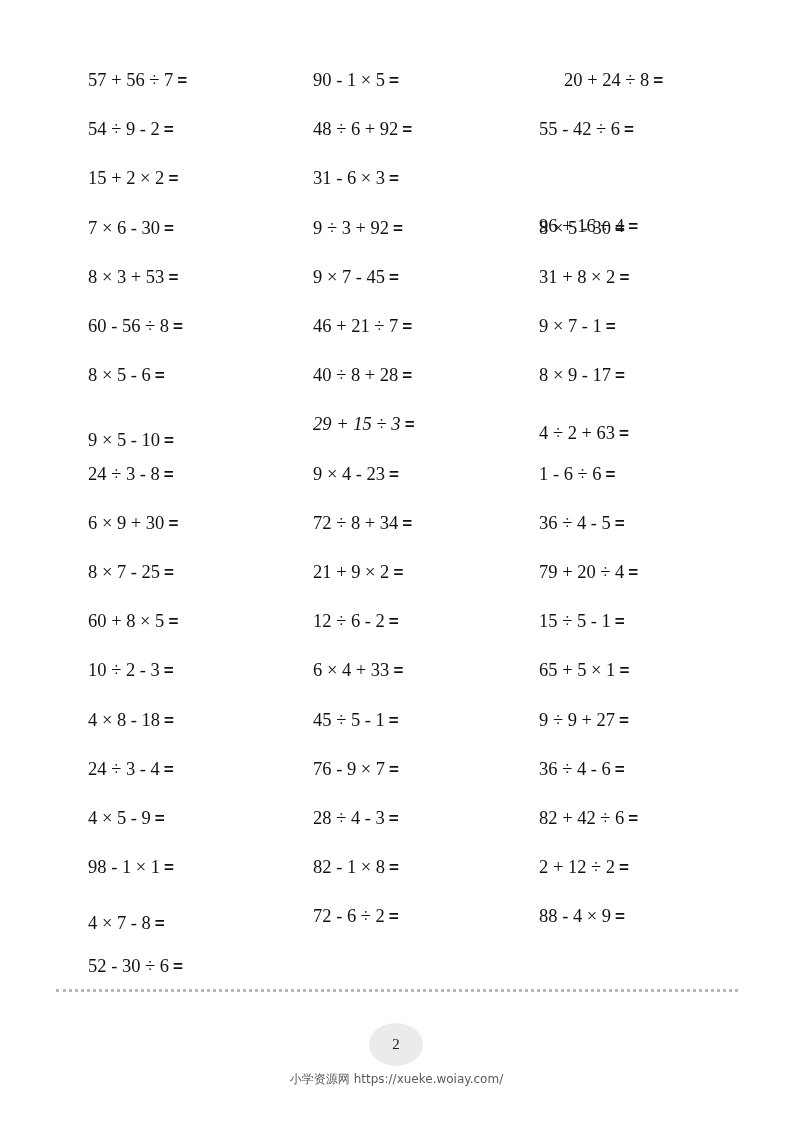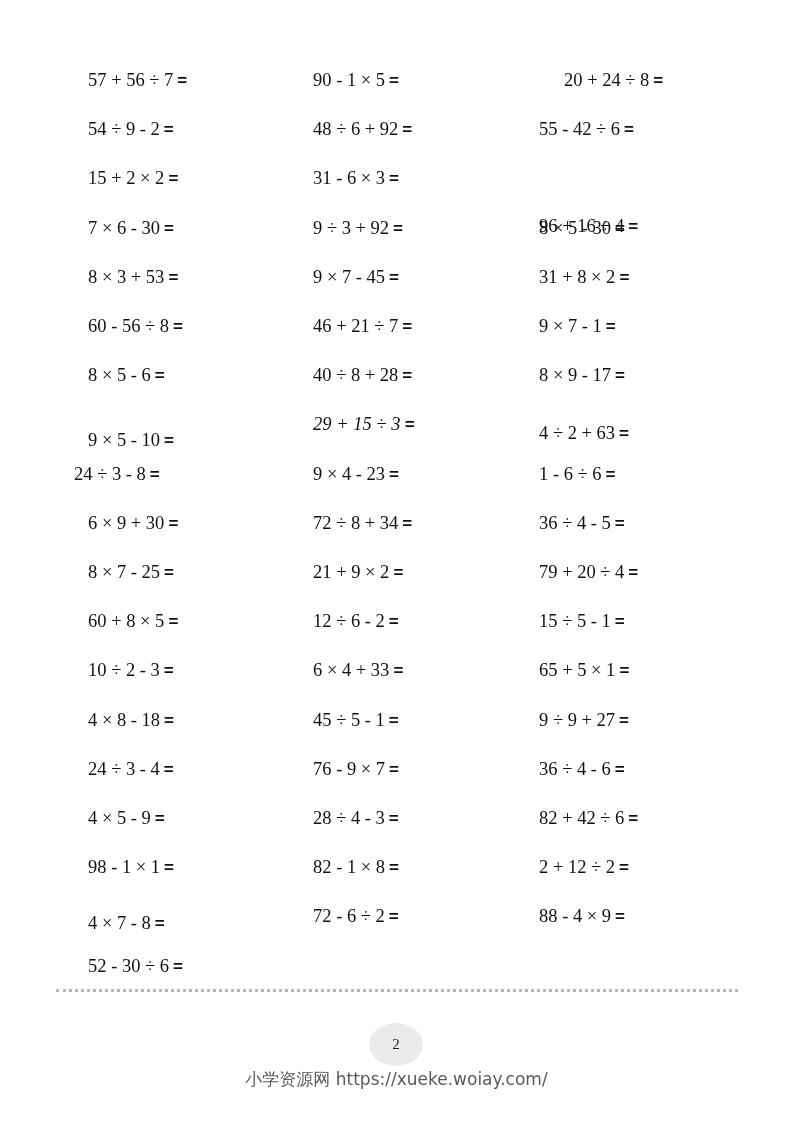--- a/index.html
+++ b/index.html
@@ -61,21 +61,21 @@
       font-size: 15px;
       color: #222222;
     }
     .footer-text {
       position: absolute;
       left: 0;
       width: 793px;
       top: 1069px;
       text-align: center;
       font-family: "DejaVu Sans", "Liberation Sans", sans-serif;
-      font-size: 17px;
+      font-size: 12px;
       color: #5a5a5a;
       line-height: 20px;
     }
   </style>
 </head>
 <body>
 
 <div class="worksheet" id="worksheet">
     <div class="problem" style="left: 88px; top: 69px;"><span class="expr">57 + 56 ÷ 7</span><span class="eq">=</span></div>
     <div class="problem" style="left: 313px; top: 69px;"><span class="expr">90 - 1 × 5</span><span class="eq">=</span></div>
@@ -94,21 +94,21 @@
     <div class="problem" style="left: 539px; top: 265.8px;"><span class="expr">31 + 8 × 2</span><span class="eq">=</span></div>
     <div class="problem" style="left: 88px; top: 315px;"><span class="expr">60 - 56 ÷ 8</span><span class="eq">=</span></div>
     <div class="problem" style="left: 313px; top: 315px;"><span class="expr">46 + 21 ÷ 7</span><span class="eq">=</span></div>
     <div class="problem" style="left: 539px; top: 315px;"><span class="expr">9 × 7 - 1</span><span class="eq">=</span></div>
     <div class="problem" style="left: 88px; top: 364.2px;"><span class="expr">8 × 5 - 6</span><span class="eq">=</span></div>
     <div class="problem" style="left: 313px; top: 364.2px;"><span class="expr">40 ÷ 8 + 28</span><span class="eq">=</span></div>
     <div class="problem" style="left: 539px; top: 364.2px;"><span class="expr">8 × 9 - 17</span><span class="eq">=</span></div>
     <div class="problem" style="left: 88px; top: 413px; margin-top: 16px;"><span class="expr">9 × 5 - 10</span><span class="eq">=</span></div>
     <div class="problem" style="left: 313px; top: 413.4px; font-style: italic;"><span class="expr">29 + 15 ÷ 3</span><span class="eq">=</span></div>
     <div class="problem" style="left: 539px; top: 413.4px; margin-top: 9px;"><span class="expr">4 ÷ 2 + 63</span><span class="eq">=</span></div>
-    <div class="problem" style="left: 74px; top: 462.6px; text-align: right;"><span class="expr">24 ÷ 3 - 8</span><span class="eq">=</span></div>
+    <div class="problem" style="left: 88px; top: 462.6px; text-align: right;"><span class="expr">24 ÷ 3 - 8</span><span class="eq">=</span></div>
     <div class="problem" style="left: 313px; top: 462.6px;"><span class="expr">9 × 4 - 23</span><span class="eq">=</span></div>
     <div class="problem" style="left: 539px; top: 462.6px;"><span class="expr">1 - 6 ÷ 6</span><span class="eq">=</span></div>
     <div class="problem" style="left: 88px; top: 511.8px;"><span class="expr">6 × 9 + 30</span><span class="eq">=</span></div>
     <div class="problem" style="left: 313px; top: 511.8px;"><span class="expr">72 ÷ 8 + 34</span><span class="eq">=</span></div>
     <div class="problem" style="left: 539px; top: 511.8px;"><span class="expr">36 ÷ 4 - 5</span><span class="eq">=</span></div>
     <div class="problem" style="left: 88px; top: 561px;"><span class="expr">8 × 7 - 25</span><span class="eq">=</span></div>
     <div class="problem" style="left: 313px; top: 561px;"><span class="expr">21 + 9 × 2</span><span class="eq">=</span></div>
     <div class="problem" style="left: 539px; top: 561px;"><span class="expr">79 + 20 ÷ 4</span><span class="eq">=</span></div>
     <div class="problem" style="left: 88px; top: 610.2px;"><span class="expr">60 + 8 × 5</span><span class="eq">=</span></div>
     <div class="problem" style="left: 313px; top: 610.2px;"><span class="expr">12 ÷ 6 - 2</span><span class="eq">=</span></div>

